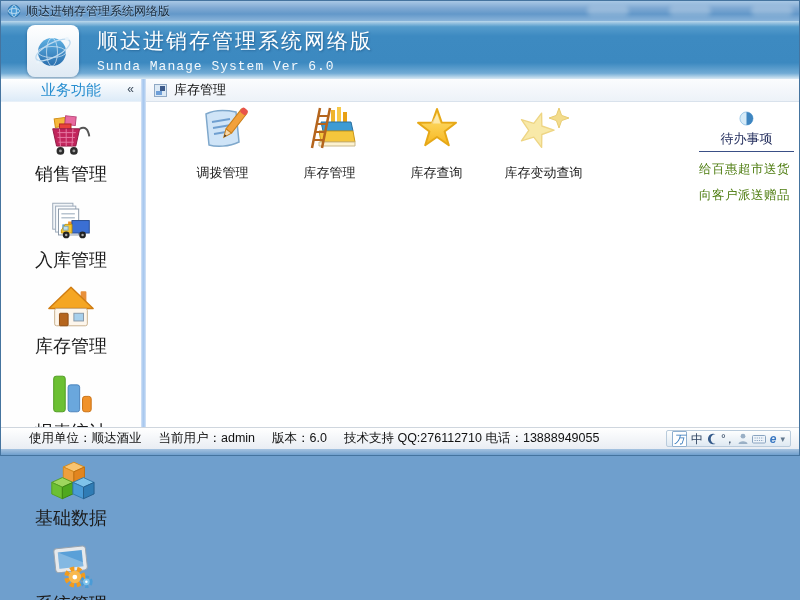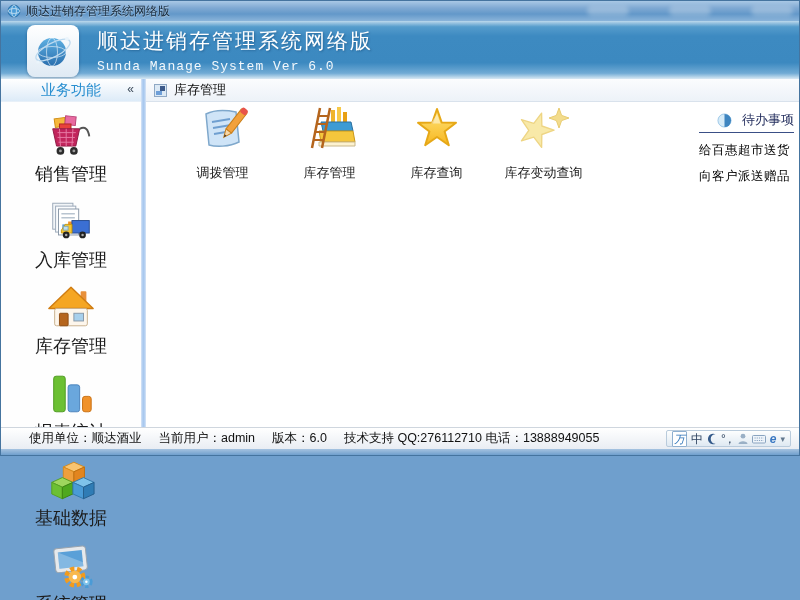--- a/index.html
+++ b/index.html
@@ -45,24 +45,24 @@
             background:linear-gradient(180deg,#fbfcfe,#edf2f8); border-bottom:1px solid #d9e2ec; }
   .tab-label { font-size:13px; color:#101010; }
   .content { flex:1; position:relative; background:#fff; }
 
   .modules { display:flex; gap:18px; padding:0 0 0 32px; }
   .module { width:89px; display:flex; flex-direction:column; align-items:center; cursor:pointer; }
   .module-icon { width:54px; height:54px; display:block; }
   .module-label { font-size:13px; color:#1c1c1c; margin-top:8px; white-space:nowrap; }
 
   .todo-panel { position:absolute; top:9px; right:5px; width:95px; }
-  .todo-header { display:flex; align-items:center; justify-content:flex-end; gap:10px; padding-bottom:3px;
-                 border-bottom:1px solid #3a4f86; }
+  .todo-header { display:flex; align-items:center; justify-content:flex-end; gap:4px; padding-bottom:3px;
+                 border-bottom:1px solid #3a4f86;flex-direction:column; }
   .todo-title { font-size:13px; color:#1f2a5a; }
-  .todo-item { font-size:12.5px; color:#000000; margin-top:9px; cursor:pointer; letter-spacing:.5px; }
+  .todo-item { font-size:12.5px; color:#4d7c0f; margin-top:9px; cursor:pointer; letter-spacing:.5px; }
 
   
   .statusbar { height:22px; flex:0 0 22px; display:flex; align-items:center; gap:17px; padding-left:28px;
                background:linear-gradient(180deg,#ffffff,#e9edf3); border-top:1px solid #cfd6de; font-size:12.5px; color:#111; }
   .ime-bar { margin-left:auto; margin-right:8px; height:17px; display:flex; align-items:center; gap:4px;
              padding:1px 5px; background:linear-gradient(180deg,#fdfefe,#dfe9f2);
              border:1px solid #b9cbdc; border-radius:2px; font-size:12px; color:#2f4460; }
   .ime-logo { font-size:11px; font-style:italic; color:#2e74b8; border:1px solid #8fb0d0; background:#fff;
               padding:0 1px; line-height:12px; border-radius:1px; cursor:pointer; }
   .ime-item { cursor:pointer; line-height:14px; }

